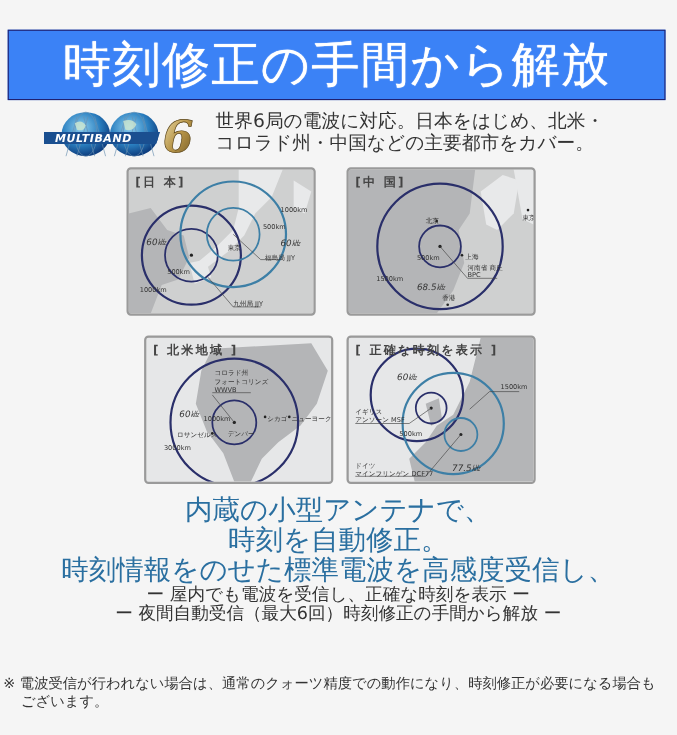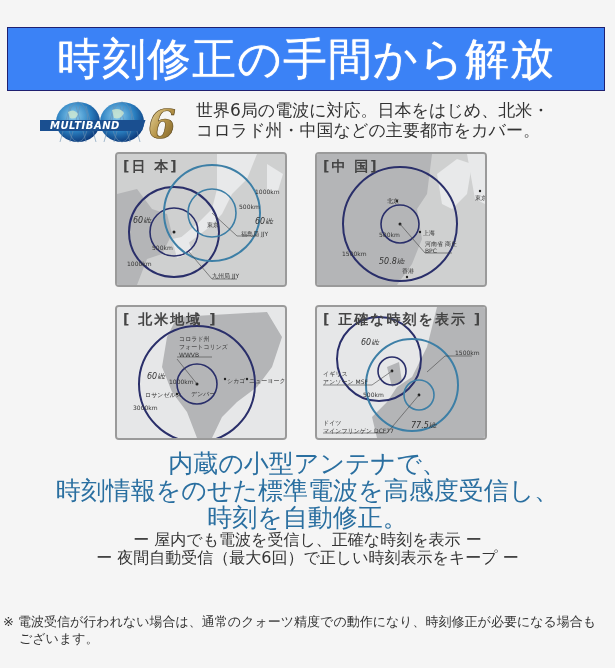--- a/index.html
+++ b/index.html
@@ -21,26 +21,26 @@
   .logo svg { width: 150px; height: 48px; }
   .intro-text { margin-left: 6px; font-size: 17px; line-height: 20px; color: #333; }
 
   .maps { position: absolute; left: 115px; top: 152px; width: 385px; height: 290px; }
   .map {
     position: absolute; width: 172px; height: 135px;
     background: #d6d6d6; border: 2px solid #9a9a9a; border-radius: 4px; overflow: hidden;
   }
   .map svg { position: absolute; left: 0; top: 0; width: 168px; height: 131px; }
   .map .map-title {
-    position: absolute; left: 6px; top: 4px; font-size: 14px; font-weight: bold; color: #444;
+    position: absolute; left: 6px; top: 4px; font-size: 11px; font-weight: bold; color: #444;
     letter-spacing: 2px;
   }
   .map-japan { left: 0; top: 0; }
   .map-china { left: 200px; top: 0; }
-  .map-na { left: 0; top: 153px; }
+  .map-na { left: 16px; top: 153px; }
   .map-eu { left: 200px; top: 153px; }
 
   .lbl { position: absolute; font-size: 6px; color: #333; white-space: nowrap; }
 
   .headline {
     position: absolute; left: 0; top: 450px; width: 615px; text-align: center;
     color: #2a6fa0; font-size: 25px; line-height: 27px;
   }
 
   .features { position: absolute; left: 0; top: 531px; width: 615px; text-align: center; color: #333; }
@@ -146,21 +146,21 @@
       <circle cx="90" cy="123" r="1.2" fill="#222"></circle>
       <circle cx="163" cy="37" r="1.2" fill="#222"></circle>
     </svg>
     <span class="map-title">[中 国]</span>
     <span class="lbl" style="left:70px;top:43px">北京</span>
     <span class="lbl" style="left:106px;top:75px">上海</span>
     <span class="lbl" style="left:85px;top:113px">香港</span>
     <span class="lbl" style="left:158px;top:40px">東京</span>
     <span class="lbl" style="left:62px;top:77px">500km</span>
     <span class="lbl" style="left:25px;top:96px">1500km</span>
-    <span class="lbl" style="left:62px;top:102px;font-size:8px;font-style:italic">50.8㎑</span>
+    <span class="lbl" style="left:62px;top:102px;font-size:8px;font-style:italic">68.5㎑</span>
     <span class="lbl" style="left:108px;top:86px;width:40px;white-space:normal;line-height:7px">河南省 商丘 BPC</span>
   </div>
 
   <div class="map map-na">
     <svg viewBox="0 0 168 131">
       <rect width="168" height="131" fill="#e6e7e8"></rect>
       <path d="M60 10 L150 5 L165 30 L155 60 L140 80 L120 95 L105 110 L95 131 L80 131 L70 105 L55 85 L45 60 L50 30Z" fill="#b4b5b7"></path>
       <circle cx="80" cy="77" r="58" fill="none" stroke="#2a2f6a" stroke-width="2"></circle>
       <circle cx="80" cy="77" r="20" fill="none" stroke="#2a2f6a" stroke-width="1.6"></circle>
       <circle cx="80" cy="77" r="1.5" fill="#222"></circle>
@@ -208,22 +208,22 @@
     <span class="lbl" style="left:6px;top:71px">アンソーン MSF</span>
     <span class="lbl" style="left:46px;top:84px">500km</span>
     <span class="lbl" style="left:94px;top:113px;font-size:8px;font-style:italic">77.5㎑</span>
     <span class="lbl" style="left:6px;top:112px">ドイツ</span>
     <span class="lbl" style="left:6px;top:120px">マインフリンゲン DCF77</span>
   </div>
 </div>
 
 <div class="headline">
   <div>内蔵の小型アンテナで、</div>
+  <div>時刻を自動修正。</div>
   <div>時刻情報をのせた標準電波を高感度受信し、</div>
-  <div>時刻を自動修正。</div>
 </div>
 
 <div class="features">
   <div class="feat">ー 屋内でも電波を受信し、正確な時刻を表示 ー</div>
-  <div class="feat">ー 夜間自動受信（最大6回）で正しい時刻表示をキープ ー</div>
+  <div class="feat">ー 夜間自動受信（最大6回）時刻修正の手間から解放 ー</div>
 </div>
 
 <div class="footnote">※ 電波受信が行われない場合は、通常のクォーツ精度での動作になり、時刻修正が必要になる場合もございます。</div>
 
 </body></html>

